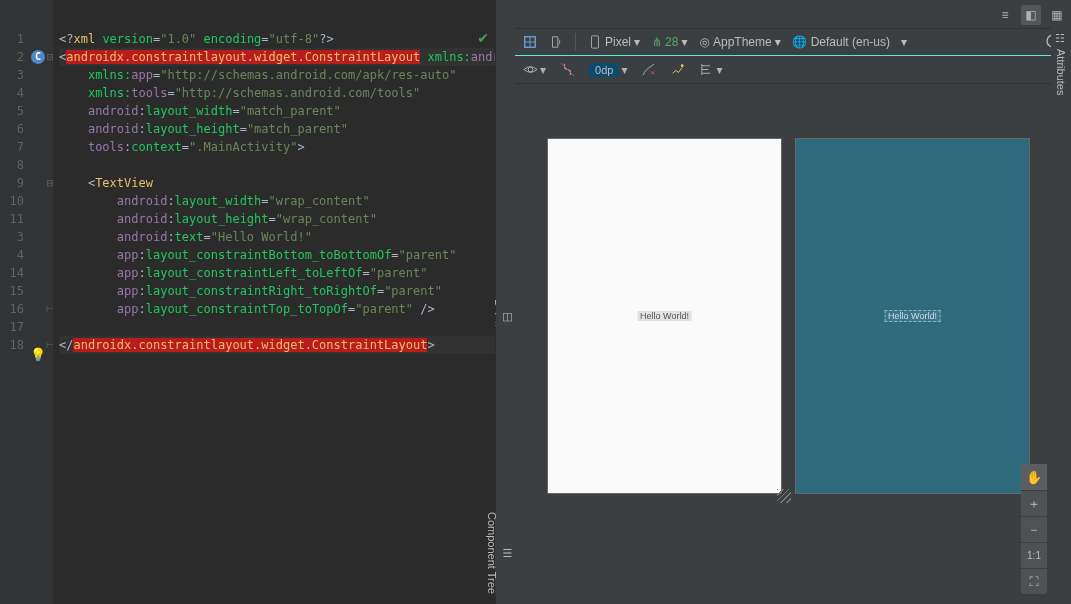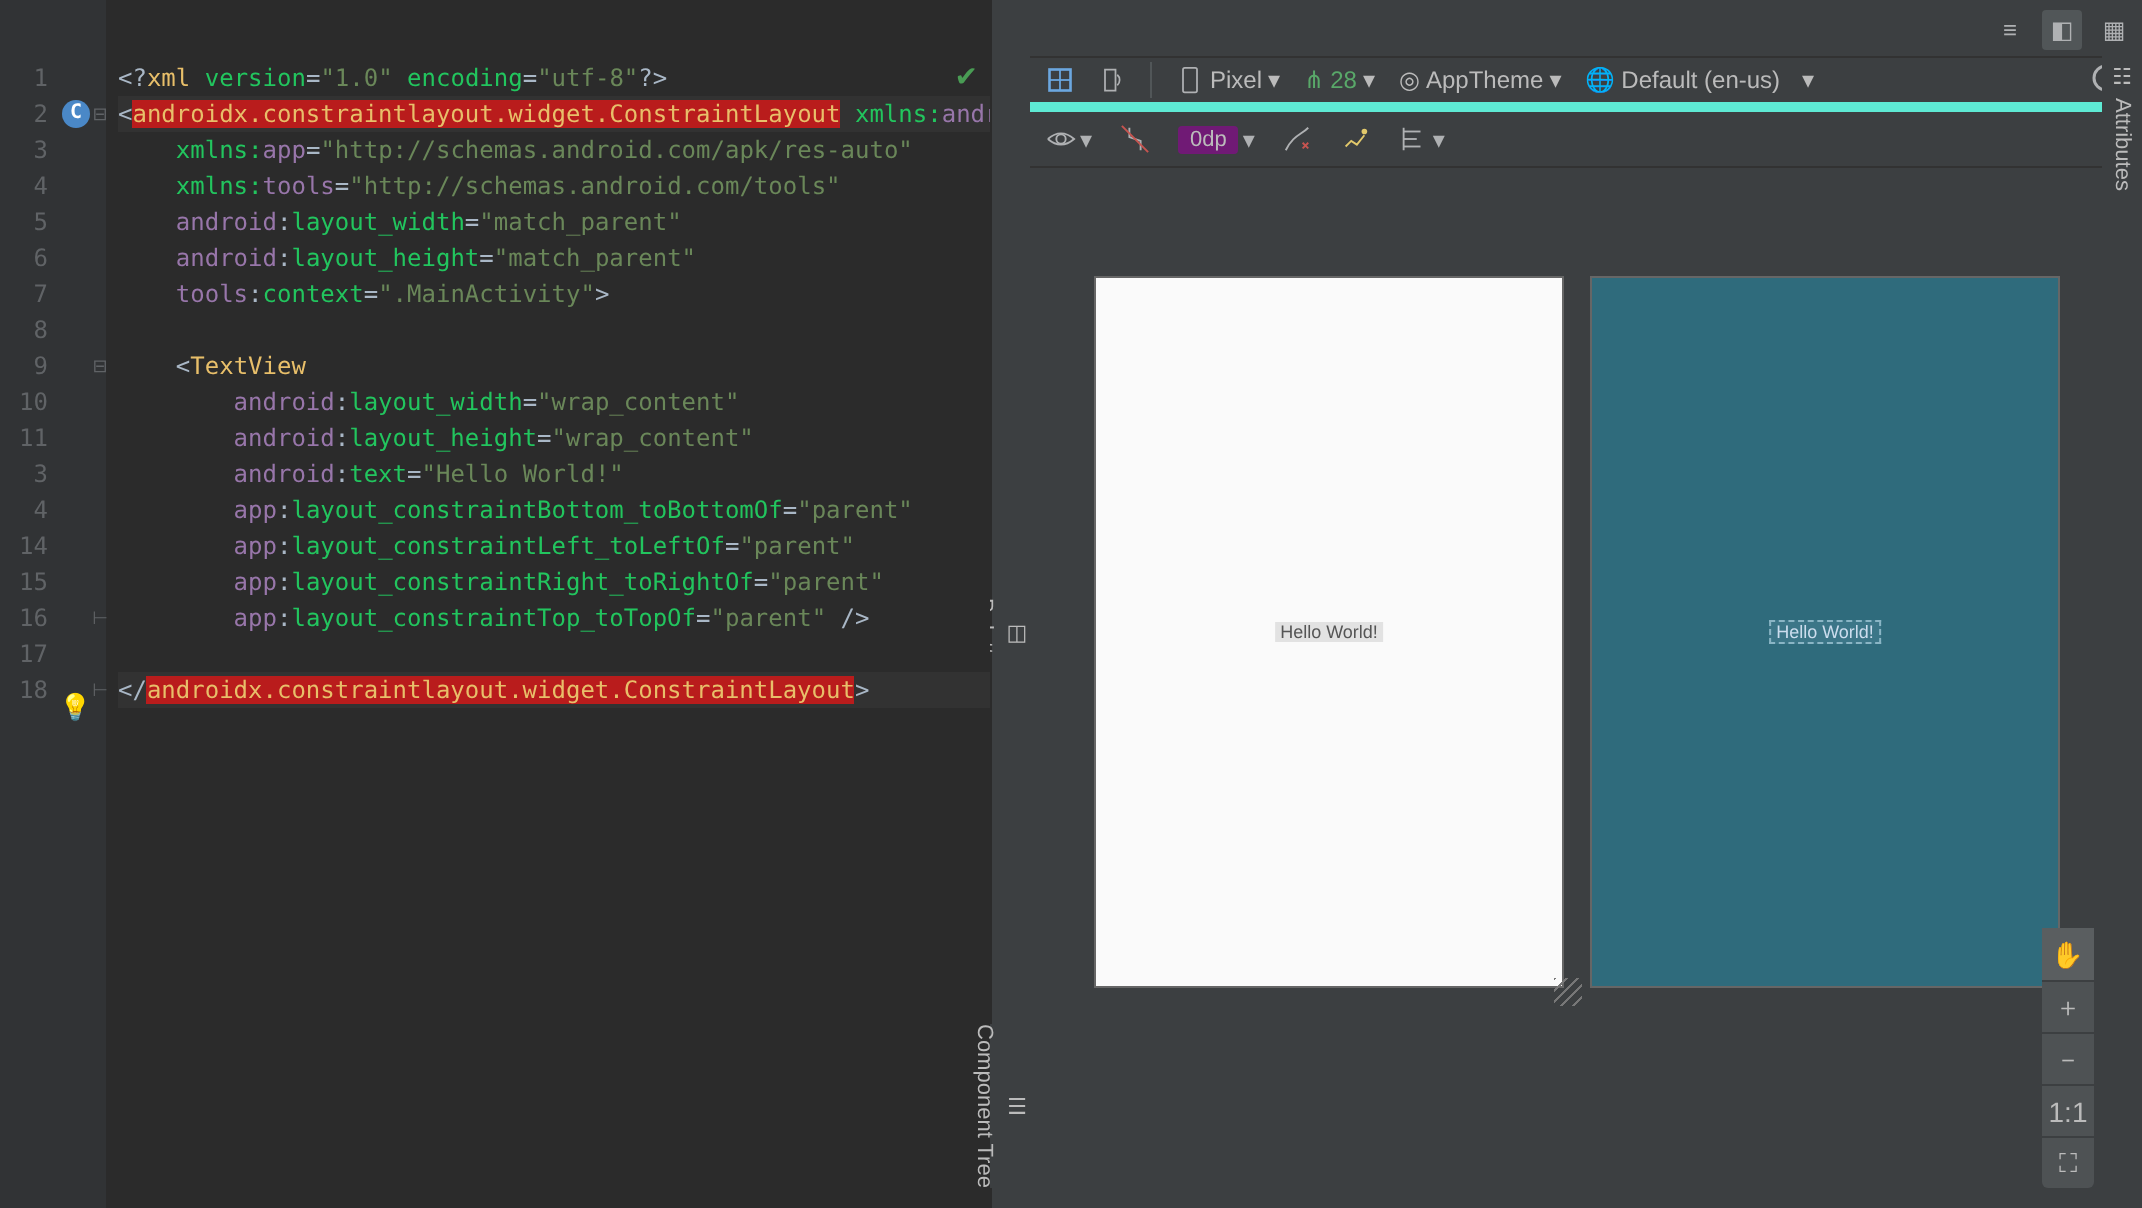--- a/index.html
+++ b/index.html
@@ -139,21 +139,21 @@
   gap: 6px;
   color: #afb1b3;
 }
 .top-icons span { width: 20px; height: 20px; display: inline-flex; align-items: center; justify-content: center; cursor: pointer; }
 .top-icons .active { background: #515658; border-radius: 2px; }
 
 .design-toolbar {
   height: 28px;
   margin-top: 28px;
   border-top: 1px solid #323232;
-  border-bottom: 5px solid #5eead4;
+  border-bottom: 1px solid #5eead4;
   background: #3c3f41;
   display: flex;
   align-items: center;
   padding: 0 8px;
   gap: 12px;
   color: #bbbbbb;
 }
 .tb-item { display: flex; align-items: center; gap: 3px; cursor: pointer; font-size: 12px; }
 .tb-item svg, .tb-item .glyph { width: 14px; height: 14px; }
 .tb-sep { width: 1px; height: 18px; background: #515658; }
@@ -163,21 +163,21 @@
 .design-toolbar2 {
   height: 28px;
   border-bottom: 1px solid #323232;
   display: flex;
   align-items: center;
   padding: 0 8px;
   gap: 14px;
   color: #afb1b3;
 }
 .tb2-item { display: flex; align-items: center; gap: 2px; cursor: pointer; }
-.dp-box { background: #701a75; padding: 1px 6px; border-radius: 2px; color: #bbb; font-size: 11px;}
+.dp-box { background: #0c4a6e; padding: 1px 6px; border-radius: 2px; color: #bbb; font-size: 11px;}
 
 .canvas-area {
   flex: 1;
   position: relative;
   background: #3c3f41;
   overflow: hidden;
 }
 .device {
   position: absolute;
   top: 54px;
@@ -412,21 +412,21 @@
         <div class="corner-grip" style="right:-10px;bottom:-10px;width:14px;height:14px"></div>
       </div>
       <div class="device dark">
         <div class="hello">Hello World!</div>
       </div>
 
       <div class="zoom-controls">
         <div class="zbtn highlight">✋</div>
         <div class="zbtn">＋</div>
         <div class="zbtn">－</div>
-        <div class="zbtn" style="font-size:14px">1:1</div>
+        <div class="zbtn" style="font-size:10px">1:1</div>
         <div class="zbtn">⛶</div>
       </div>
     </div>
   </div>
 </div>
 
 <div class="attributes-tab">
   <span>☷</span>
   <span>Attributes</span>
 </div>

